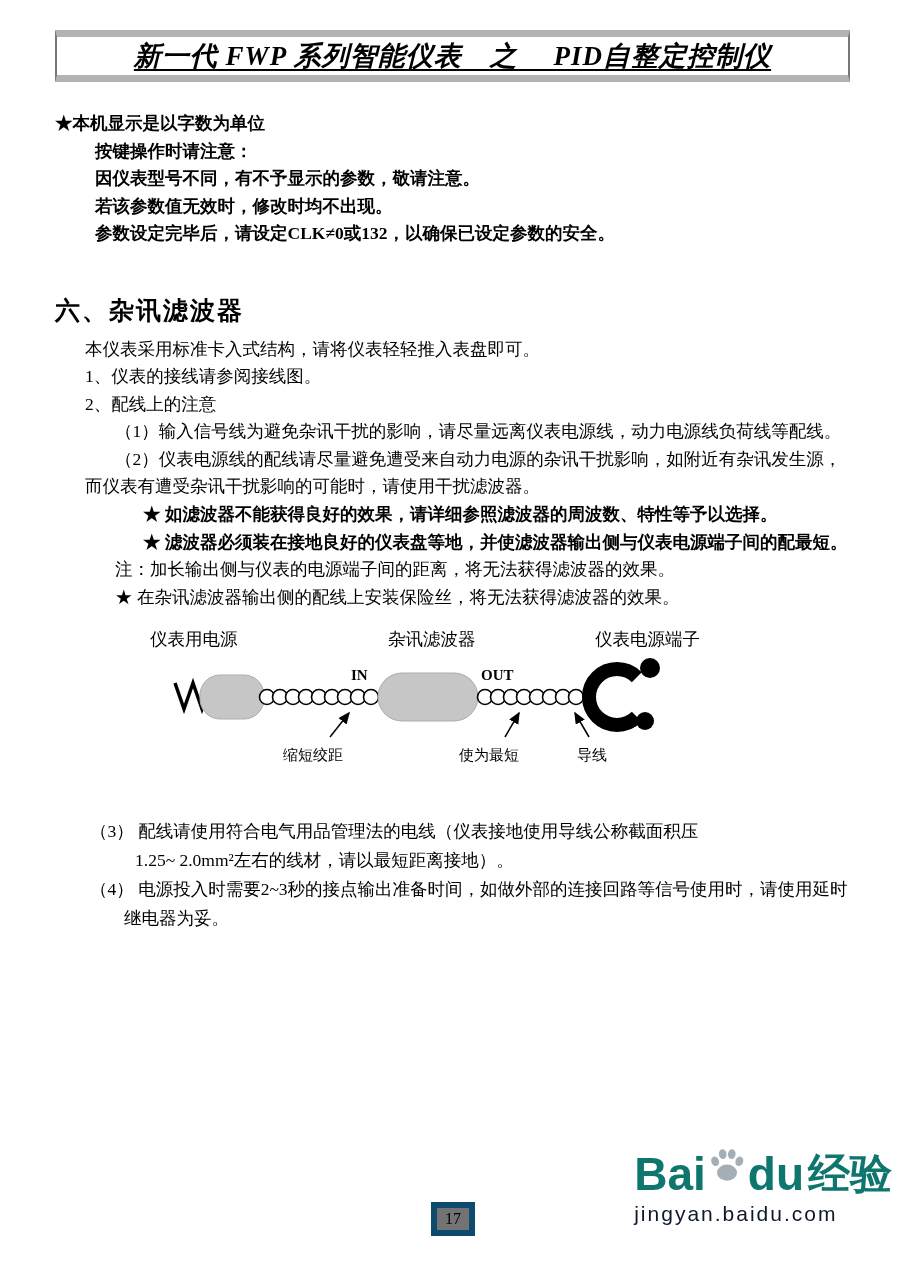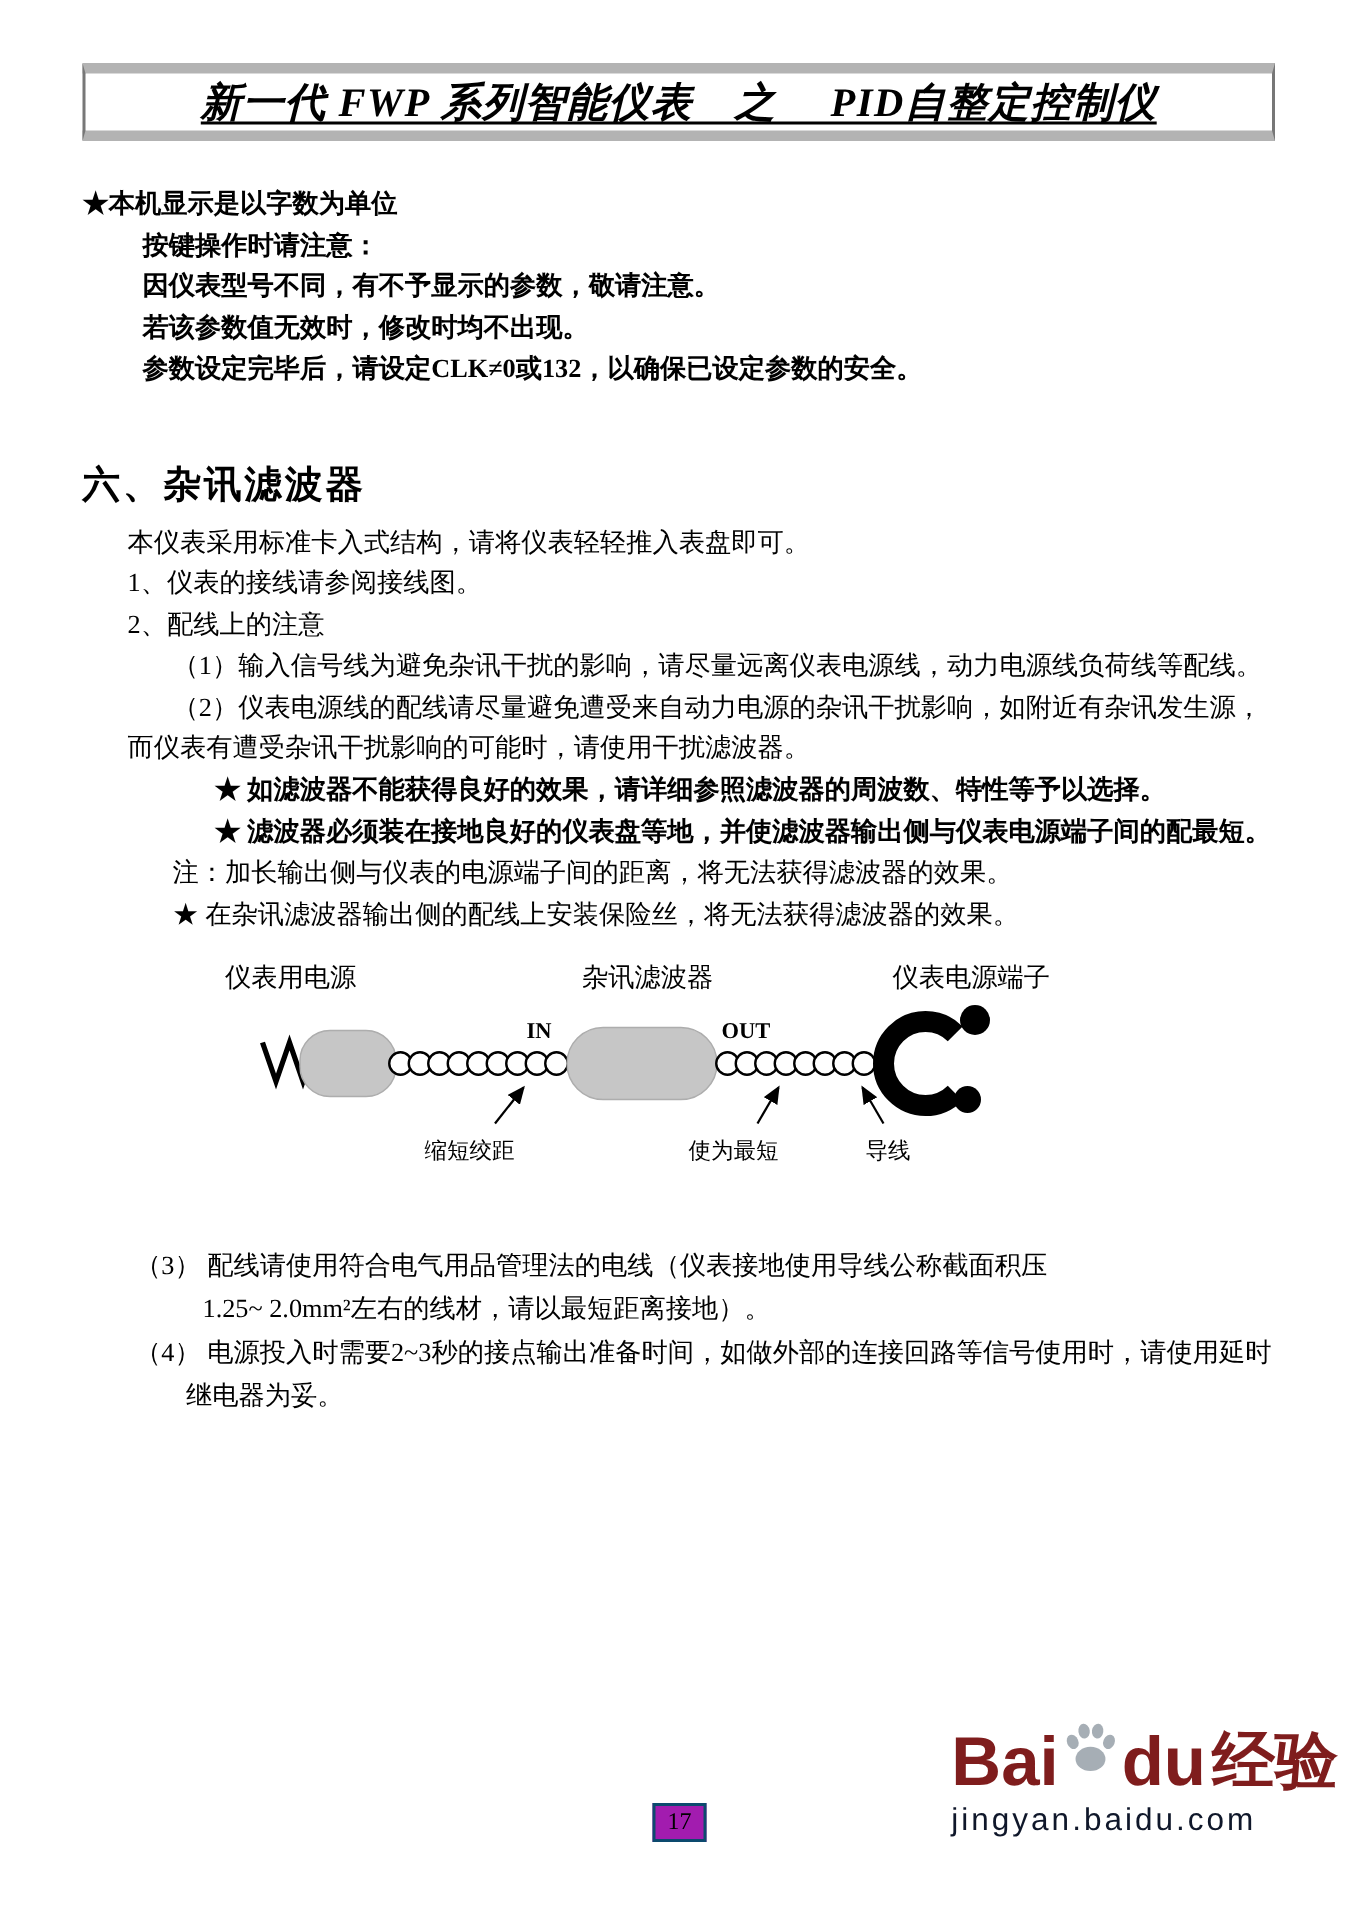--- a/index.html
+++ b/index.html
@@ -2,21 +2,21 @@
 <html><head>
 <meta charset="utf-8">
 <style>
   html, body { margin:0; padding:0; background:#ffffff; }
   body {
     width:906px; height:1280px;
     font-family:"Liberation Serif","DejaVu Serif",serif;
     color:#000;
   }
   .page { position:relative; width:906px; height:1280px; overflow:hidden; background:#fff; }
-  .inner { padding:12px 56px 0 55px; }
+  .inner { padding:0 56px 0 55px; }
 
   
   .header-box {
     margin-top:30px;
     border-left:2px solid #777;
     border-right:2px solid #777;
     border-top:7px solid #b3b3b3;
     border-bottom:7px solid #b3b3b3;
     height:38px;
     display:flex; align-items:center; justify-content:center;
@@ -54,28 +54,28 @@
 
   
   .after { margin-left:35px; margin-top:44px; font-size:17.5px; line-height:29px; }
   .after p { margin:0; }
   .after .l2 { margin-left:45px; }
   .p-hang { padding-left:34px; text-indent:-34px; }
 
   
   .pagenum-box {
     position:absolute; top:1202px; left:50%; transform:translateX(-50%);
-    border:2px solid #0c4a6e; background:#a21caf;
+    border:6px solid #0c4a6e; background:#737373;
     padding:2px 8px; font-size:16px; line-height:18px;
   }
   .watermark { position:absolute; top:1146px; right:14px; }
   .wm-brand {
     display:flex; align-items:flex-end;
     font-family:"Liberation Sans","DejaVu Sans",sans-serif;
-    font-weight:bold; color:#7f1d1d; font-size:46px; line-height:48px;
+    font-weight:bold; color:#0f766e; font-size:46px; line-height:48px;
   }
   .wm-cn { font-size:42px; margin-left:4px; }
   .paw { margin:0 2px 12px 2px; }
   .wm-url {
     font-family:"Liberation Sans","DejaVu Sans",sans-serif;
     font-size:21px; color:#0f172a; letter-spacing:2px; margin-top:4px;
   }
 </style>
 </head>
 <body>

